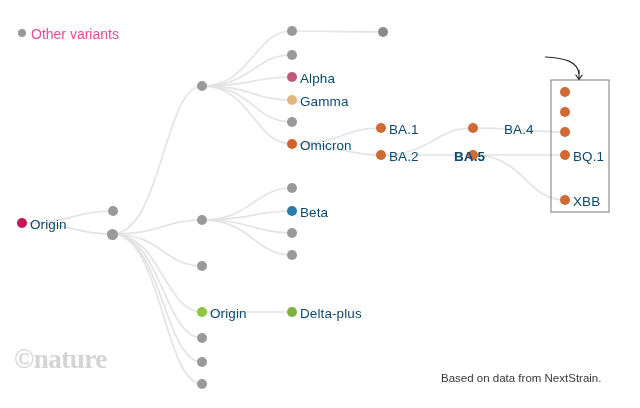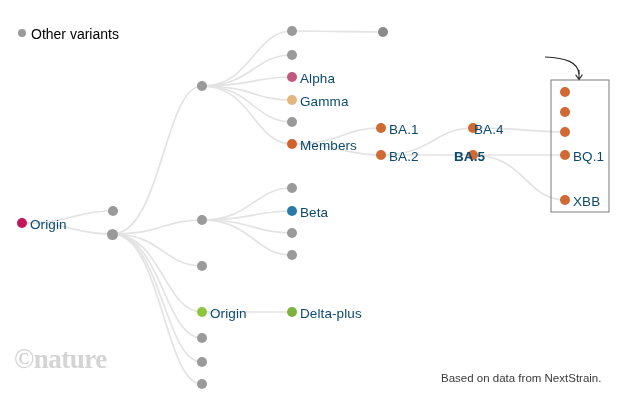--- a/index.html
+++ b/index.html
@@ -16,21 +16,21 @@
     position:absolute;
     font-size:13.5px;
     color:#0c4a6e;
     white-space:nowrap;
     letter-spacing:0.1px;
     transform:translateY(-50%);
   }
   .legend-lbl{
     position:absolute;
     font-size:14px;
-    color:#000000;
+    color:#ec4899;
     white-space:nowrap;
     transform:translateY(-50%);
   }
   .annot{
     position:absolute;
     font-size:13.5px;
     color:#1a1a1a;
     line-height:1.28;
     text-align:right;
     white-space:pre-line;
@@ -104,35 +104,35 @@
       <div style="position: absolute; left: 197px; top: 357px; width: 10px; height: 10px; border-radius: 50%; background: rgb(154, 154, 154);"></div>
       <div style="position: absolute; left: 197px; top: 379px; width: 10px; height: 10px; border-radius: 50%; background: rgb(154, 154, 154);"></div>
       <div style="position: absolute; left: 287px; top: 26px; width: 10px; height: 10px; border-radius: 50%; background: rgb(154, 154, 154);"></div>
       <div style="position: absolute; left: 287px; top: 50px; width: 10px; height: 10px; border-radius: 50%; background: rgb(154, 154, 154);"></div>
       <div style="position: absolute; left: 287px; top: 72px; width: 10px; height: 10px; border-radius: 50%; background: rgb(194, 88, 126);"></div>
       <div class="lbl" style="left: 300px; top: 78px;">Alpha</div>
       <div style="position: absolute; left: 287px; top: 95px; width: 10px; height: 10px; border-radius: 50%; background: rgb(224, 183, 126);"></div>
       <div class="lbl" style="left: 300px; top: 101px;">Gamma</div>
       <div style="position: absolute; left: 287px; top: 117px; width: 10px; height: 10px; border-radius: 50%; background: rgb(154, 154, 154);"></div>
       <div style="position: absolute; left: 287px; top: 139px; width: 10px; height: 10px; border-radius: 50%; background: rgb(210, 98, 44);"></div>
-      <div class="lbl" style="left: 300px; top: 145px;">Members</div>
+      <div class="lbl" style="left: 300px; top: 145px;">Omicron</div>
       <div style="position: absolute; left: 287px; top: 183px; width: 10px; height: 10px; border-radius: 50%; background: rgb(154, 154, 154);"></div>
       <div style="position: absolute; left: 287px; top: 206px; width: 10px; height: 10px; border-radius: 50%; background: rgb(42, 123, 168);"></div>
       <div class="lbl" style="left: 300px; top: 212px;">Beta</div>
       <div style="position: absolute; left: 287px; top: 228px; width: 10px; height: 10px; border-radius: 50%; background: rgb(154, 154, 154);"></div>
       <div style="position: absolute; left: 287px; top: 250px; width: 10px; height: 10px; border-radius: 50%; background: rgb(154, 154, 154);"></div>
       <div style="position: absolute; left: 287px; top: 307px; width: 10px; height: 10px; border-radius: 50%; background: rgb(127, 178, 60);"></div>
       <div class="lbl" style="left: 300px; top: 313px;">Delta-plus</div>
       <div style="position: absolute; left: 378px; top: 27px; width: 10px; height: 10px; border-radius: 50%; background: rgb(139, 139, 139);"></div>
       <div style="position: absolute; left: 376px; top: 123px; width: 10px; height: 10px; border-radius: 50%; background: rgb(207, 106, 53);"></div>
       <div class="lbl" style="left: 389px; top: 129px;">BA.1</div>
       <div style="position: absolute; left: 376px; top: 150px; width: 10px; height: 10px; border-radius: 50%; background: rgb(207, 106, 53);"></div>
       <div class="lbl" style="left: 389px; top: 156px;">BA.2</div>
       <div style="position: absolute; left: 468px; top: 123px; width: 10px; height: 10px; border-radius: 50%; background: rgb(207, 106, 53);"></div>
-      <div class="lbl" style="left: 474px; top: 129px;">BA.4</div>
+      <div class="lbl" style="left: 504px; top: 129px;">BA.4</div>
       <div style="position: absolute; left: 468px; top: 150px; width: 10px; height: 10px; border-radius: 50%; background: rgb(207, 106, 53);"></div>
       <div class="lbl" style="left: 454px; top: 156px; font-weight: bold;">BA.5</div>
       <div style="position: absolute; left: 560px; top: 87px; width: 10px; height: 10px; border-radius: 50%; background: rgb(207, 106, 53);"></div>
       <div style="position: absolute; left: 560px; top: 107px; width: 10px; height: 10px; border-radius: 50%; background: rgb(207, 106, 53);"></div>
       <div style="position: absolute; left: 560px; top: 127px; width: 10px; height: 10px; border-radius: 50%; background: rgb(207, 106, 53);"></div>
       <div style="position: absolute; left: 560px; top: 150px; width: 10px; height: 10px; border-radius: 50%; background: rgb(207, 106, 53);"></div>
       <div class="lbl" style="left: 573px; top: 156px;">BQ.1</div>
       <div style="position: absolute; left: 560px; top: 195px; width: 10px; height: 10px; border-radius: 50%; background: rgb(207, 106, 53);"></div>
       <div class="lbl" style="left: 573px; top: 201px;">XBB</div>
     </div>

